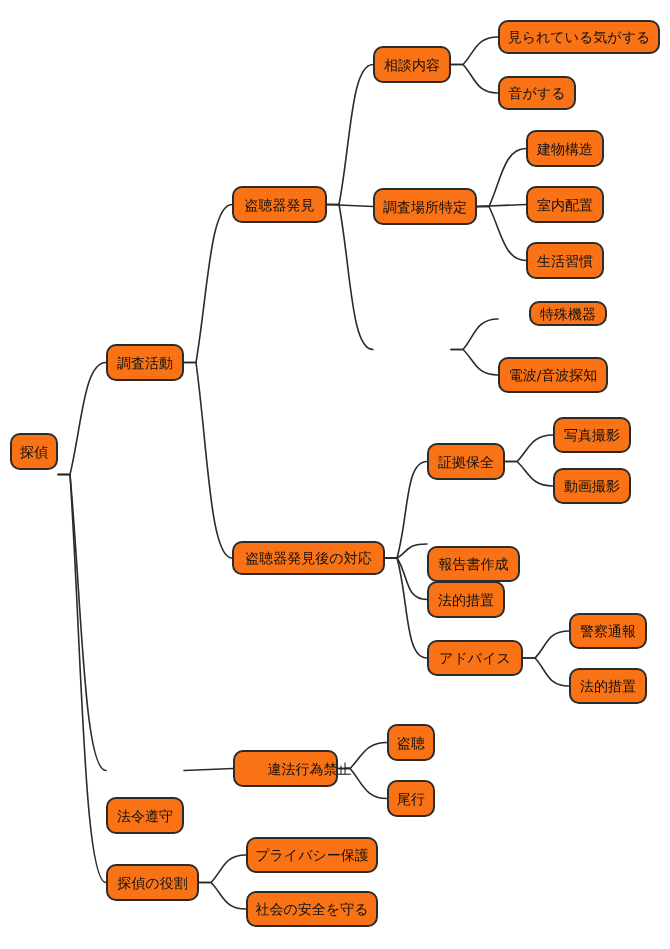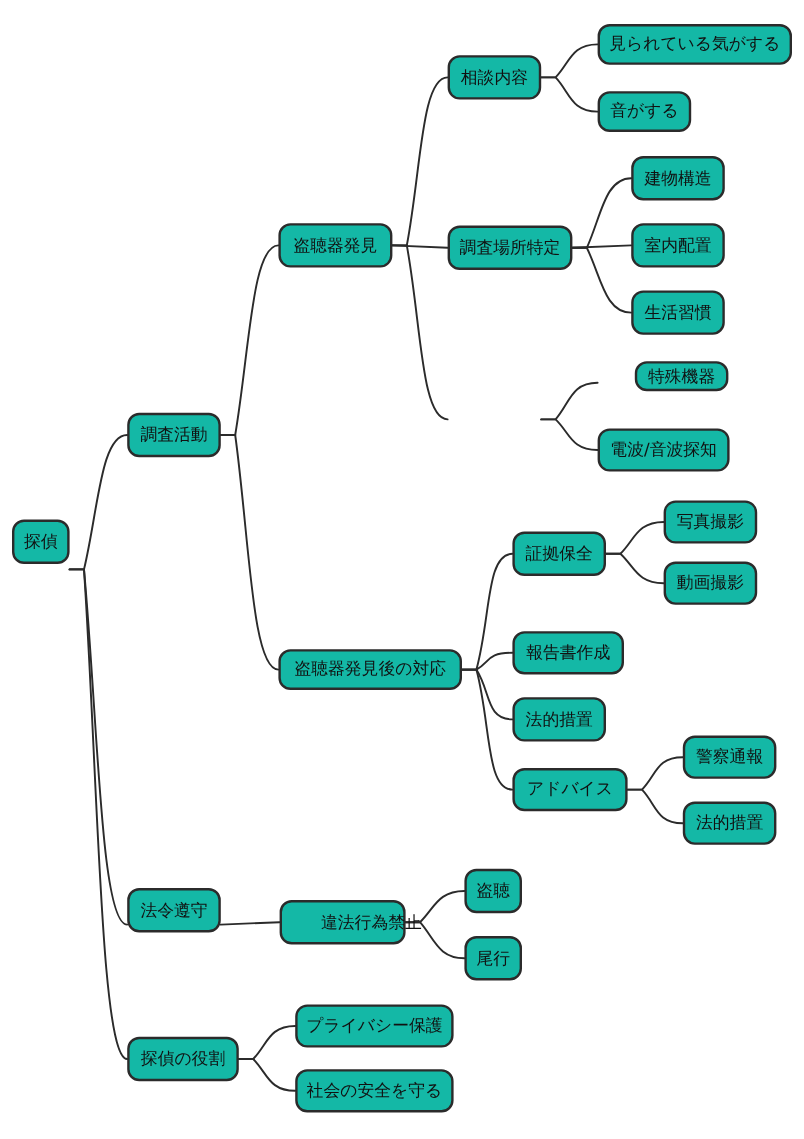--- a/index.html
+++ b/index.html
@@ -18,21 +18,21 @@
   }
   svg.edges-layer path {
     fill: none;
     stroke: #2b2b2b;
     stroke-width: 1.6;
     stroke-linecap: round;
   }
   .node {
     position: absolute;
     box-sizing: border-box;
-    background: #14b8a6;
+    background: #f97316;
     border: 2px solid #2b2b2b;
     border-radius: 10px;
     display: flex;
     align-items: center;
     justify-content: center;
     font-size: 14px;
     color: #111111;
     white-space: nowrap;
     line-height: 1;
     cursor: default;
@@ -69,33 +69,33 @@
       <path d="M184 770.5 L233 768.5"></path>
       <path d="M338 768.5 L350 768.5 C362 756.8 365 742.5 387 742.5"></path>
       <path d="M338 768.5 L350 768.5 C362 782 365 798.5 387 798.5"></path>
       <path d="M199 882.5 L211 882.5 C223 870.125 224 855 246 855"></path>
       <path d="M199 882.5 L211 882.5 C223 894.425 224 909 246 909"></path>
     </svg>
 
   <div class="node" id="n-root" style="left:10px;  top:433px; width:48px;  height:37px;">探偵</div>
 
   <div class="node" id="n-katsudou" style="left:106px; top:344px; width:78px;  height:37px;">調査活動</div>
-  <div class="node" id="n-junshu" style="left:106px; top:740px; width:78px;  height:37px;">法令遵守</div>
+  <div class="node" id="n-junshu" style="left:106px; top:797px; width:78px;  height:37px;">法令遵守</div>
   <div class="node" id="n-yakuwari" style="left:106px; top:864px; width:93px;  height:37px;">探偵の役割</div>
 
   <div class="node" id="n-hakken" style="left:232px; top:186px; width:95px;  height:37px;">盗聴器発見</div>
   <div class="node" id="n-taiou" style="left:232px; top:541px; width:153px; height:34px;">盗聴器発見後の対応</div>
   <div class="node" id="n-kinshi" style="left:233px; top:750px; width:105px; height:37px;padding-left:48px;">違法行為禁止</div>
   <div class="node" id="n-privacy" style="left:246px; top:837px; width:132px; height:36px;">プライバシー保護</div>
   <div class="node" id="n-anzen" style="left:246px; top:891px; width:132px; height:36px;">社会の安全を守る</div>
 
   <div class="node" id="n-soudan" style="left:373px; top:46px;  width:78px;  height:37px;">相談内容</div>
   <div class="node" id="n-basho" style="left:373px; top:188px; width:104px; height:37px;">調査場所特定</div>
   <div class="node" id="n-shouko" style="left:427px; top:443px; width:78px;  height:37px;">証拠保全</div>
-  <div class="node" id="n-houkoku" style="left:427px; top:526px; width:93px;  height:36px;">報告書作成</div>
+  <div class="node" id="n-houkoku" style="left:427px; top:546px; width:93px;  height:36px;">報告書作成</div>
   <div class="node" id="n-jouhou" style="left:427px; top:581px; width:78px;  height:37px;">法的措置</div>
   <div class="node" id="n-advice" style="left:427px; top:640px; width:96px;  height:36px;">アドバイス</div>
   <div class="node" id="n-touchou" style="left:387px; top:724px; width:48px;  height:37px;">盗聴</div>
   <div class="node" id="n-bikou" style="left:387px; top:780px; width:48px;  height:37px;">尾行</div>
 
   <div class="node" id="n-mirareru" style="left:498px; top:20px;  width:162px; height:34px;">見られている気がする</div>
   <div class="node" id="n-oto" style="left:498px; top:76px;  width:78px;  height:34px;">音がする</div>
   <div class="node" id="n-tatemono" style="left:526px; top:130px; width:78px;  height:37px;">建物構造</div>
   <div class="node" id="n-shitsunai" style="left:526px; top:186px; width:78px;  height:37px;">室内配置</div>
   <div class="node" id="n-seikatsu" style="left:526px; top:242px; width:78px;  height:37px;">生活習慣</div>

